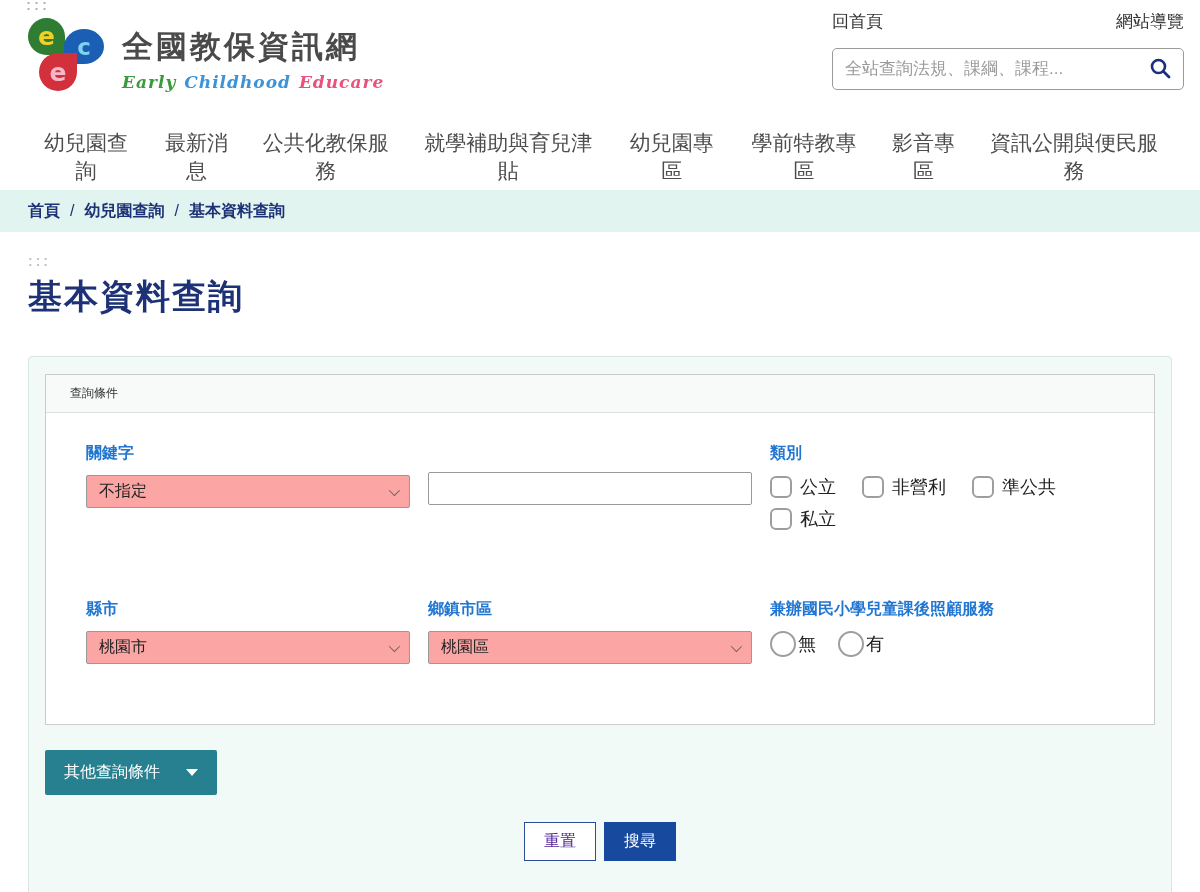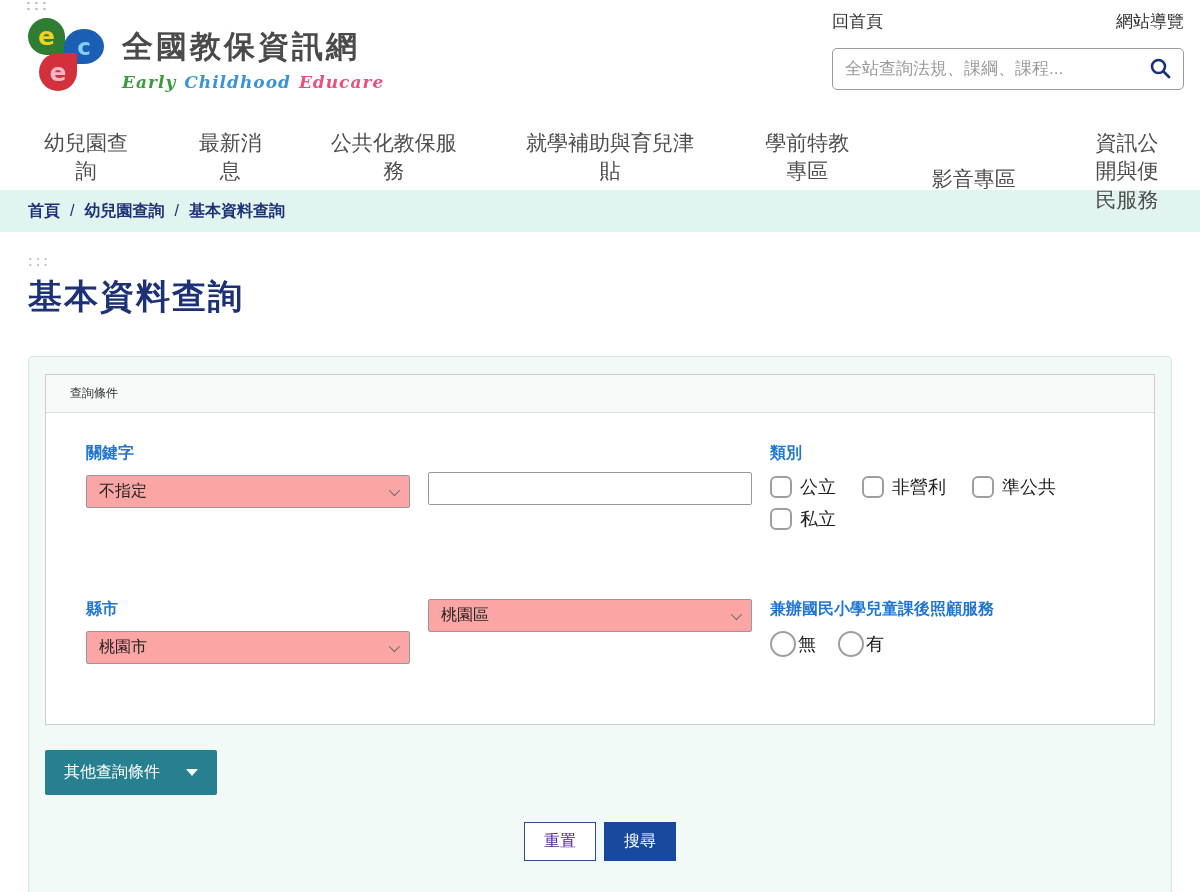--- a/index.html
+++ b/index.html
@@ -36,21 +36,21 @@
   .search-input::placeholder { color:#9a9a9a; }
   .search-btn { background:none; border:none; cursor:pointer; display:flex; align-items:center; }
 
   
   .nav { display:flex; justify-content:space-between; align-items:flex-start;
     padding:14px 40px 0; height:75px; }
   .nav-item { text-align:center; font-size:21px; color:#4d4d4d; line-height:1.35;
     cursor:pointer; }
   .nav-item:nth-child(1){width:92px;} .nav-item:nth-child(2){width:66px;}
   .nav-item:nth-child(3){width:130px;font-family:Liberation Serif, serif;} .nav-item:nth-child(4){width:172px;}
-  .nav-item:nth-child(5){width:92px;} .nav-item:nth-child(6){width:110px;margin-top:36px;}
+  .nav-item:nth-child(5){width:92px;} .nav-item:nth-child(6){width:110px;}
   .nav-item:nth-child(7){width:66px;} .nav-item:nth-child(8){width:172px;}
 
   
   .breadcrumb { height:42px; background:#e1f4f0; display:flex; align-items:center;
     padding:0 28px; font-size:16px; font-weight:bold; color:#1d3176; }
   .crumb { color:#1d3176; cursor:pointer; text-decoration:none; }
   .crumb-sep { margin:0 10px; font-weight:normal; }
 
   
   .main { padding:0 28px; }
@@ -135,20 +135,21 @@
       </button>
     </div>
   </div>
 </div>
 
 <div class="nav">
   <div class="nav-item">幼兒園查詢</div>
   <div class="nav-item">最新消息</div>
   <div class="nav-item">公共化教保服務</div>
   <div class="nav-item">就學補助與育兒津貼</div>
+  <div class="nav-item">幼兒園專區</div>
   <div class="nav-item">學前特教專區</div>
   <div class="nav-item">影音專區</div>
   <div class="nav-item">資訊公開與便民服務</div>
 </div>
 
 <div class="breadcrumb">
   <a class="crumb">首頁</a>
   <span class="crumb-sep">/</span>
   <a class="crumb">幼兒園查詢</a>
   <span class="crumb-sep">/</span>
@@ -200,20 +201,21 @@
 
         <div class="form-grid row2">
           <div>
             <span class="f-label">縣市</span>
             <div class="select">
               <span>桃園市</span>
               <span class="chev"></span>
             </div>
           </div>
           <div>
+            <span class="f-label">鄉鎮市區</span>
             <div class="select">
               <span>桃園區</span>
               <span class="chev"></span>
             </div>
           </div>
           <div>
             <span class="f-label">兼辦國民小學兒童課後照顧服務</span>
             <div class="radio-group">
               <label class="radio-item">
                 <span class="radio"></span>

